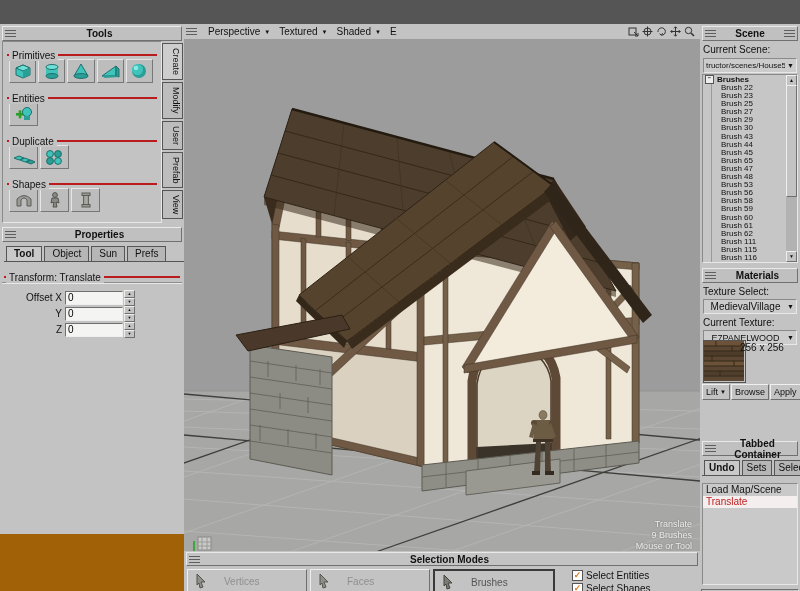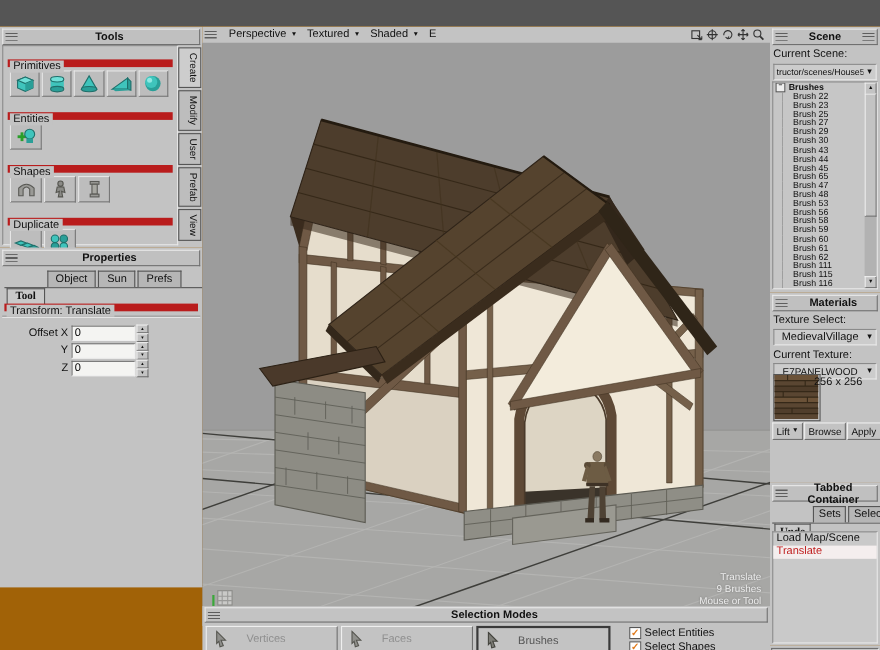--- a/index.html
+++ b/index.html
@@ -14,27 +14,27 @@
   .panel-title .tlabel{flex:1;text-align:center;font-weight:bold;font-size:10px;}
   .grip{width:11px;height:7px;margin:0 2px;
     background:repeating-linear-gradient(to bottom,#5e5e5e 0 1px,transparent 1px 3px);}
   .btn{display:inline-flex;align-items:center;justify-content:center;
     border:1px solid;border-color:#efefef #6f6f6f #6f6f6f #efefef;background:#c3c3c3;
     font-size:10px;color:#111;}
   .combo{display:flex;align-items:center;border:1px solid;border-color:#8a8a8a #e8e8e8 #e8e8e8 #8a8a8a;
     background:#cscsc;background:#cccccc;padding:0 2px;}
   .combo .ctext{flex:1;text-align:center;white-space:nowrap;overflow:hidden;}
   .combo .arrow{font-size:7px;margin-left:2px;}
-  .groupbox{position:relative;border-top:7px solid #b91c1c;margin:12px 4px 0 4px;}
+  .groupbox{position:relative;border-top:2px solid #b91c1c;margin:12px 4px 0 4px;}
   .groupbox .glabel{position:absolute;top:-6px;left:2px;background:#c3c3c3;padding:0 3px;font-size:10px;}
   .icon-btn{width:27px;height:22px;margin-right:2px;display:inline-flex;align-items:center;justify-content:center;
     border:1px solid;border-color:#e6e6e6 #777 #777 #e6e6e6;background:#bdbdbd;}
   .tab{display:inline-block;border:1px solid #555;border-bottom:none;background:#b6b6b6;
     padding:1px 7px 2px 7px;margin-right:2px;font-size:10px;}
-  .tab.active{background:#c9c9c9;font-weight:bold;position:relative;top:16px;font-family:Liberation Serif, serif;}
+  .tab.active{background:#c9c9c9;font-weight:bold;position:relative;top:0px;}
   .vtab{writing-mode:vertical-rl;border:1px solid #555;background:#bdbdbd;
     width:17px;padding:4px 1px;margin-bottom:2px;font-size:9px;text-align:center;}
   .vtab.active{background:#cdcdcd;}
   input.spin-input{width:52px;height:12px;border:1px solid;border-color:#6f6f6f #efefef #efefef #6f6f6f;
     background:#f4f4f2;font-family:"Liberation Sans",sans-serif;font-size:10px;padding:0 2px;}
   .spinner{display:inline-flex;flex-direction:column;margin-left:1px;}
   .spinner span{width:9px;height:6px;font-size:4px;line-height:6px;text-align:center;
     border:1px solid;border-color:#efefef #6f6f6f #6f6f6f #efefef;background:#c3c3c3;}
   .checkrow{display:flex;align-items:center;height:12px;margin-bottom:1px;}
   .checkbox{width:9px;height:9px;background:#fff;border:1px solid #555;margin-right:3px;
@@ -165,58 +165,58 @@
             <svg width="22" height="18">
                 <rect x="3" y="8" width="8" height="2.6" fill="#2a9f2a"></rect>
                 <rect x="5.7" y="5.3" width="2.6" height="8" fill="#2a9f2a"></rect>
                 <circle cx="14" cy="7" r="4.5" fill="#3fc4bc" stroke="#1f6f6a"></circle>
                 <rect x="11" y="11" width="6" height="4" fill="#2a9f98"></rect>
               </svg>
             </span>
         </div>
       </div>
       <div class="groupbox">
-        <span class="glabel">Shapes</span>
-        <div class="tool-row">
-          <span class="icon-btn">
-            <svg width="22" height="18">
-                <path d="M4,15 L4,8 Q11,1 18,8 L18,15 L14,15 L14,9 Q11,5 8,9 L8,15 Z" fill="#9a9a96" stroke="#5a5a56"></path>
-              </svg>
-            </span>
-          <span class="icon-btn">
-            <svg width="22" height="18">
-                <circle cx="11" cy="4" r="2.4" fill="#8a8a86" stroke="#55554f"></circle>
-                <path d="M8,7 L14,7 L15,12 L12,11 L13,16 L9,16 L10,11 L7,12 Z" fill="#8a8a86" stroke="#55554f"></path>
-              </svg>
-            </span>
-          <span class="icon-btn">
-            <svg width="22" height="18">
-                <rect x="7" y="2" width="8" height="2.5" fill="#9a9a96" stroke="#5a5a56"></rect>
-                <rect x="8.6" y="4.5" width="4.8" height="9" fill="#a8a8a2" stroke="#5a5a56"></rect>
-                <rect x="7" y="13.5" width="8" height="2.5" fill="#9a9a96" stroke="#5a5a56"></rect>
-              </svg>
-            </span>
-        </div>
-      </div>
-      <div class="groupbox">
         <span class="glabel">Duplicate</span>
         <div class="tool-row">
           <span class="icon-btn">
             <svg width="24" height="18">
                 <polygon points="2,10 7,8 12,10 7,12" fill="#3fc4bc" stroke="#1f6f6a"></polygon>
                 <polygon points="8,12 13,10 18,12 13,14" fill="#3fc4bc" stroke="#1f6f6a"></polygon>
                 <polygon points="14,14 19,12 23,14 19,16" fill="#2a9f98" stroke="#1f6f6a"></polygon>
               </svg>
             </span>
           <span class="icon-btn">
             <svg width="24" height="18">
                 <circle cx="7" cy="6" r="3.4" fill="#3fc4bc" stroke="#1f6f6a"></circle>
                 <circle cx="15" cy="6" r="3.4" fill="#2a9f98" stroke="#1f6f6a"></circle>
                 <circle cx="7" cy="13" r="3.4" fill="#2a9f98" stroke="#1f6f6a"></circle>
                 <circle cx="15" cy="13" r="3.4" fill="#3fc4bc" stroke="#1f6f6a"></circle>
+              </svg>
+            </span>
+        </div>
+      </div>
+      <div class="groupbox">
+        <span class="glabel">Shapes</span>
+        <div class="tool-row">
+          <span class="icon-btn">
+            <svg width="22" height="18">
+                <path d="M4,15 L4,8 Q11,1 18,8 L18,15 L14,15 L14,9 Q11,5 8,9 L8,15 Z" fill="#9a9a96" stroke="#5a5a56"></path>
+              </svg>
+            </span>
+          <span class="icon-btn">
+            <svg width="22" height="18">
+                <circle cx="11" cy="4" r="2.4" fill="#8a8a86" stroke="#55554f"></circle>
+                <path d="M8,7 L14,7 L15,12 L12,11 L13,16 L9,16 L10,11 L7,12 Z" fill="#8a8a86" stroke="#55554f"></path>
+              </svg>
+            </span>
+          <span class="icon-btn">
+            <svg width="22" height="18">
+                <rect x="7" y="2" width="8" height="2.5" fill="#9a9a96" stroke="#5a5a56"></rect>
+                <rect x="8.6" y="4.5" width="4.8" height="9" fill="#a8a8a2" stroke="#5a5a56"></rect>
+                <rect x="7" y="13.5" width="8" height="2.5" fill="#9a9a96" stroke="#5a5a56"></rect>
               </svg>
             </span>
         </div>
       </div>
     </div>
     <div id="tools-tabs">
 
     <div class="vtab active">Create</div>
         <div class="vtab">Modify</div>
         <div class="vtab">User</div>

